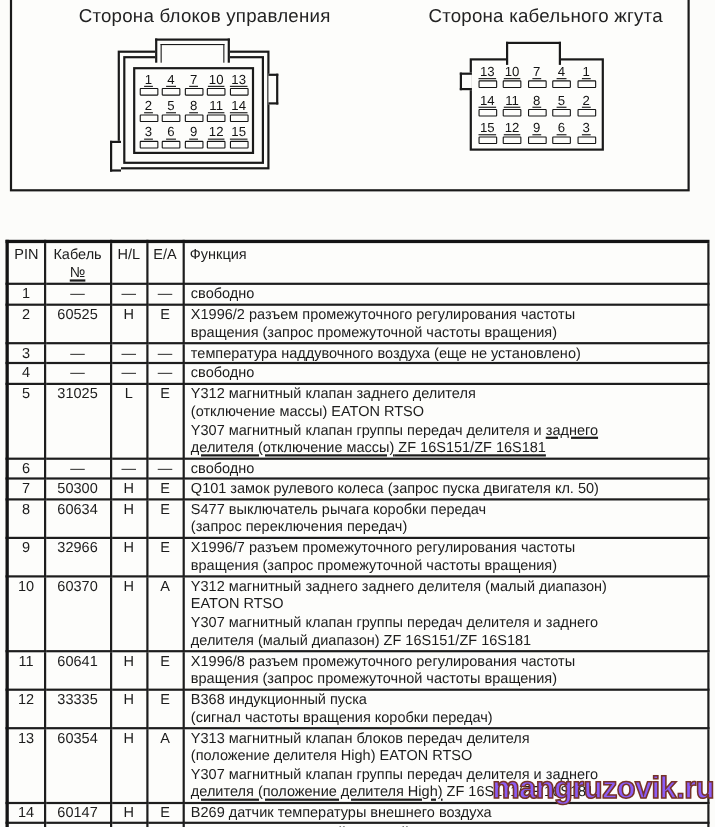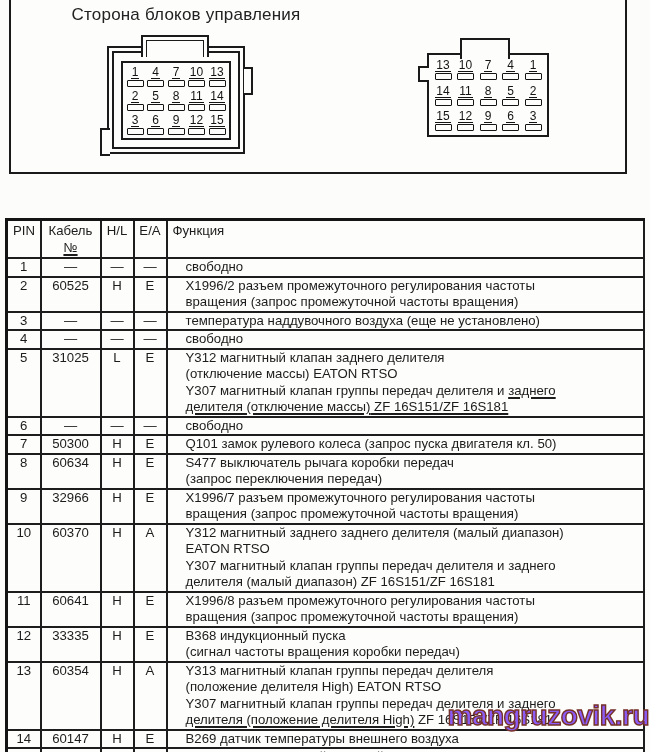--- a/index.html
+++ b/index.html
@@ -77,38 +77,39 @@
   .pin-table{border-top:3px solid #141414;border-left:3px solid #141414;}
   .pin-table th{
     font-size:13.2px;font-weight:normal;text-align:center;
     vertical-align:top;padding:2px 3px 1px 3px;
   }
   .pin-table th.h-pin,.pin-table th.h-fn{text-align:left;padding-left:5px;}
   .pin-table td{vertical-align:top;padding:0 3px;}
   td.pin-cell{text-align:center;}
   td.cable-cell{text-align:center;}
   td.hl-cell,td.ea-cell{text-align:center;}
-  td.fn-cell{padding-left:18px;}
+  td.fn-cell{padding-left:6px;}
   .fn-line{white-space:nowrap;}
   .u{text-decoration:underline;text-underline-offset:2px;text-decoration-thickness:1.5px;}
   .hdr-sub{display:block;}
 
   
   .watermark{
     position:absolute;right:1px;top:700px;z-index:6;
     font-size:28px;font-weight:bold;letter-spacing:-.5px;
     -webkit-text-stroke:1.4px #76322a;
     text-shadow:0 0 1px #76322a;
   }
 </style>
 </head>
 <body>
 
 <div class="scan-box">
   <div class="diagram-title left">Сторона блоков управления</div>
+  <div class="diagram-title right">Сторона кабельного жгута</div>
 
   <div class="connector conn-left">
     <div class="tab">
       <div class="tab-inner"></div>
     </div>
     <div class="conn-body">
       <div class="pin-field" id="pins-left">
           <div class="pin-row">
             <div class="pin">
               <span class="pin-num">1</span>
@@ -391,21 +392,21 @@
           <div class="fn-line"><span>B368 индукционный пуска</span></div>
           <div class="fn-line"><span>(сигнал частоты вращения коробки передач)</span></div>
         </td>
       </tr>
       <tr>
         <td class="pin-cell">13</td>
         <td class="cable-cell">60354</td>
         <td class="hl-cell">H</td>
         <td class="ea-cell">A</td>
         <td class="fn-cell">
-          <div class="fn-line"><span>Y313 магнитный клапан группы передач делителя</span></div>
+          <div class="fn-line"><span>Y313 магнитный клапан блоков передач делителя</span></div>
           <div class="fn-line"><span>(положение делителя High) EATON RTSO</span></div>
           <div class="fn-line"><span>Y307 магнитный клапан группы передач делителя и заднего</span></div>
           <div class="fn-line"><span class="u">делителя (положение делителя High)</span><span> ZF 16S151/ZF 16S181</span></div>
         </td>
       </tr>
       <tr>
         <td class="pin-cell">14</td>
         <td class="cable-cell">60147</td>
         <td class="hl-cell">H</td>
         <td class="ea-cell">E</td>

